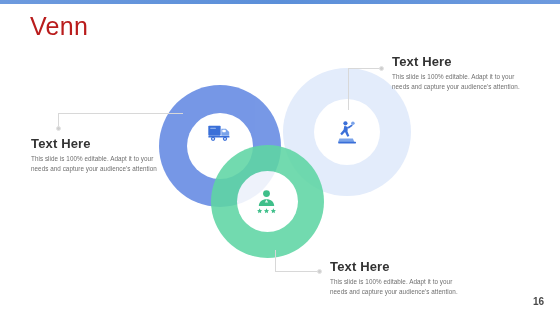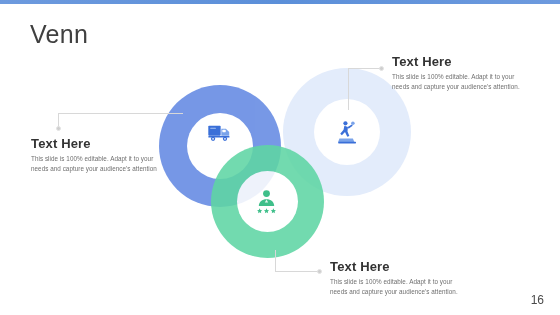--- a/index.html
+++ b/index.html
@@ -11,22 +11,22 @@
   }
   .slide{position:relative;width:560px;height:315px;background:#ffffff;overflow:hidden;}
 
   
   .topbar{position:absolute;left:0;top:0;width:560px;height:4px;background:#5b8fd9;}
   .topbar-inner{position:absolute;left:0;top:0;width:560px;height:4px;
      background:linear-gradient(to right,#6d9ade 0%,#5b8fd9 50%,#6d9ade 100%);}
 
   
   .title{
-    position:absolute;left:30px;top:22px;
-    font-size:25px;font-weight:400;color:#404040;
+    position:absolute;left:30px;top:14px;
+    font-size:25px;font-weight:400;color:#b91c1c;
     letter-spacing:0.3px;line-height:1;
     font-family:"Liberation Sans", sans-serif;
   }
 
   
   .venn{position:absolute;left:0;top:0;width:560px;height:315px;}
 
   .ring{position:absolute;border-radius:50%;}
 
   
@@ -92,21 +92,21 @@
     letter-spacing:0.05px;max-width:138px;margin:0;
   }
 
   .tb-left{left:31px;top:137px;}
   .tb-right{left:392px;top:55px;}
   .tb-bottom{left:330px;top:260px;}
 
   
   .pageno{
     position:absolute;right:16px;bottom:8px;z-index:9;
-    font-size:12px;font-weight:normal;color:#4a4a4a;
+    font-size:10px;font-weight:bold;color:#4a4a4a;
   }
 </style>
 </head>
 <body>
 
 <div class="slide">
 
   <div class="topbar">
     <div class="topbar-inner"></div>
   </div>

